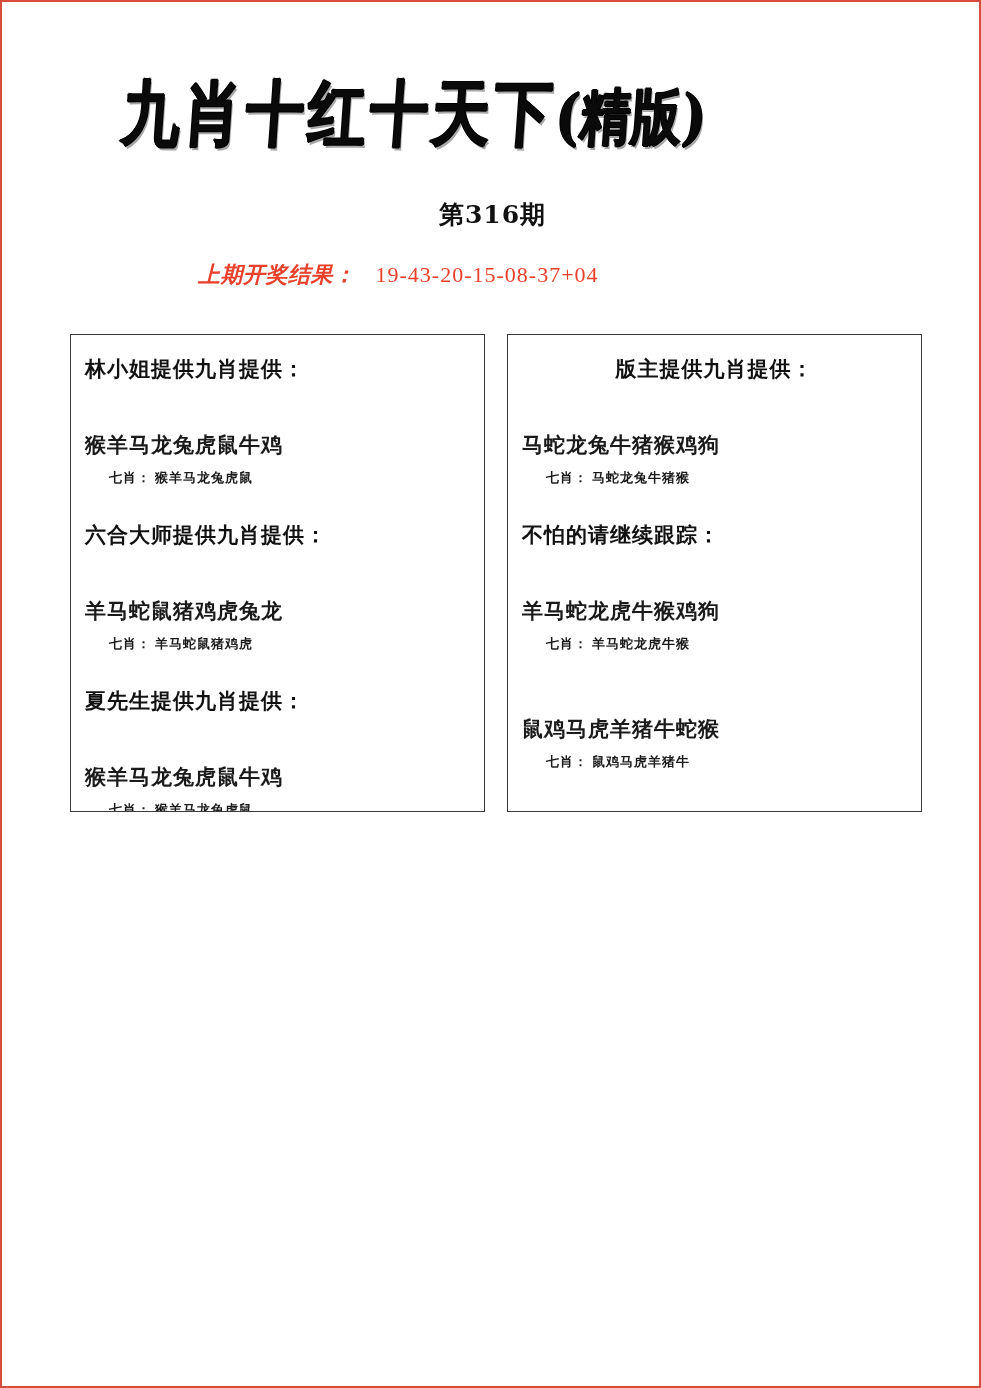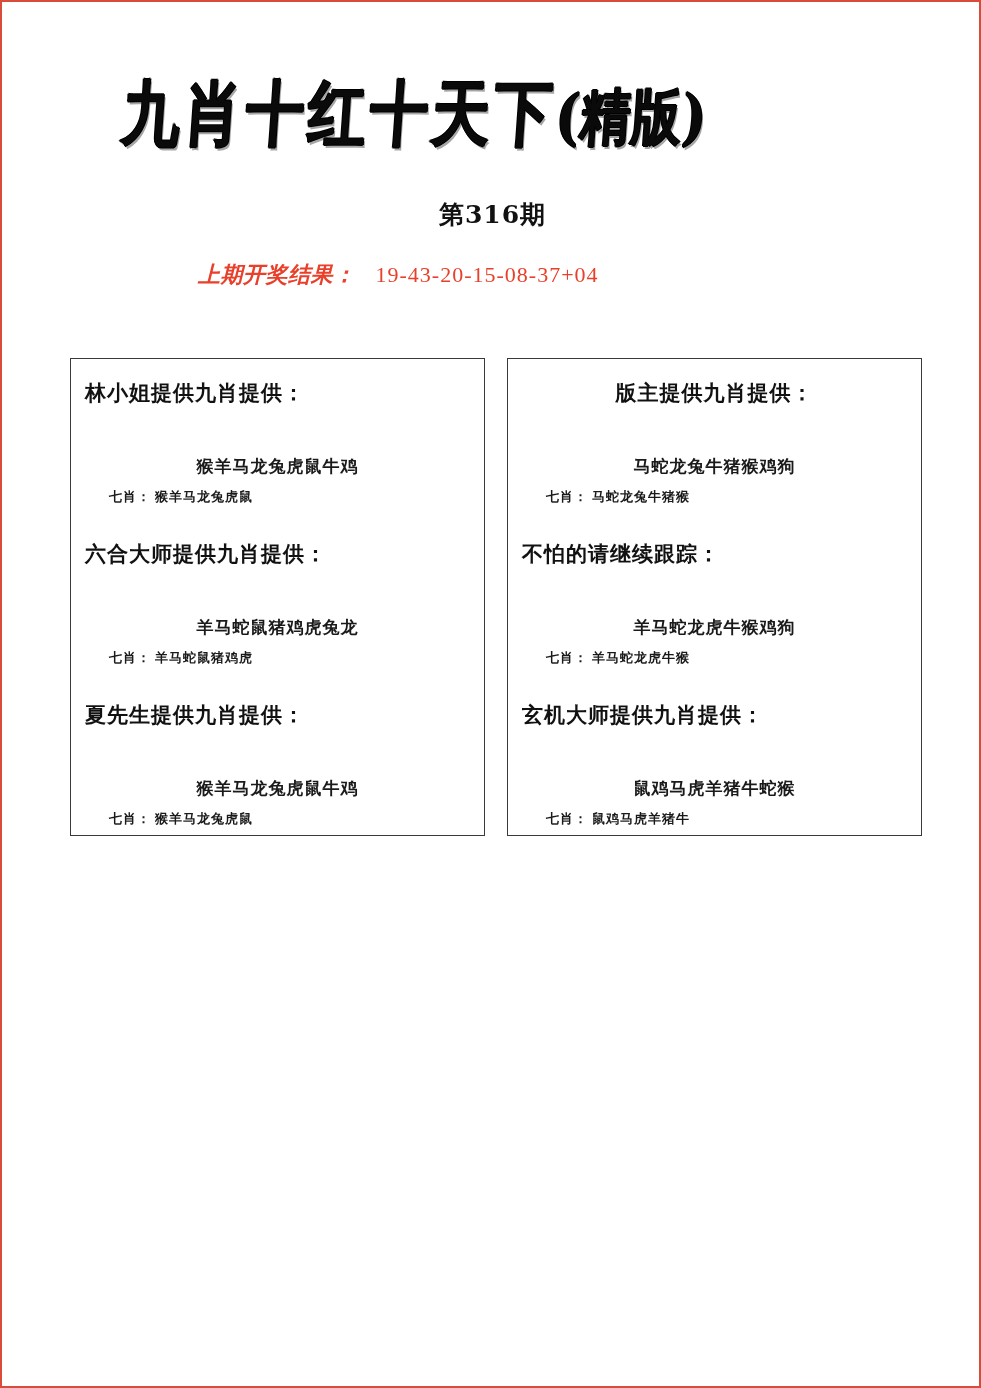--- a/index.html
+++ b/index.html
@@ -90,21 +90,20 @@
     letter-spacing: 1px;
   }
 
   
   .cols {
     position: absolute;
     top: 332px;
     left: 68px;
     width: 852px;
     height: 502px;
-    margin-top: 24px;
   }
   .col {
     position: absolute;
     top: 0;
     width: 415px;
     height: 478px;
     border: 1px solid #3a3a3a;
     box-sizing: border-box;
     overflow: hidden;
   }
@@ -121,25 +120,25 @@
     font-weight: bold;
     color: #111;
     letter-spacing: 1px;
     padding-top: 20px;
   }
   .col-right .block-title { text-align: center; }
   .col-right .block-title.left-align { text-align: left; }
 
   .zodiac-row {
     font-family: Liberation Mono, monospace;
-    font-size: 17px;
+    font-size: 21px;
     font-weight: bold;
     color: #1a1a1a;
     letter-spacing: 1px;
-    text-align: center;
+    text-align: left;
     margin-top: 48px;
   }
   .seven-row {
     font-family: "DejaVu Serif", "Liberation Serif", serif;
     font-size: 13px;
     font-weight: bold;
     color: #1a1a1a;
     letter-spacing: 1px;
     margin-top: 10px;
     padding-left: 24px;
@@ -220,21 +219,20 @@
         <div class="block-sep"></div>
 
         <div class="block">
           <div class="block-title left-align">不怕的请继续跟踪：</div>
           <div class="zodiac-row">羊马蛇龙虎牛猴鸡狗</div>
           <div class="seven-row"><span class="seven-label">七肖：</span><span>羊马蛇龙虎牛猴</span></div>
         </div>
         <div class="block-sep"></div>
 
         <div class="block">
-          <div class="block-title left-align">玄机大师提供九肖提供：</div>
           <div class="zodiac-row">鼠鸡马虎羊猪牛蛇猴</div>
           <div class="seven-row"><span class="seven-label">七肖：</span><span>鼠鸡马虎羊猪牛</span></div>
         </div>
 
       </div>
     </div>
 
 
   </div>
 </div>

